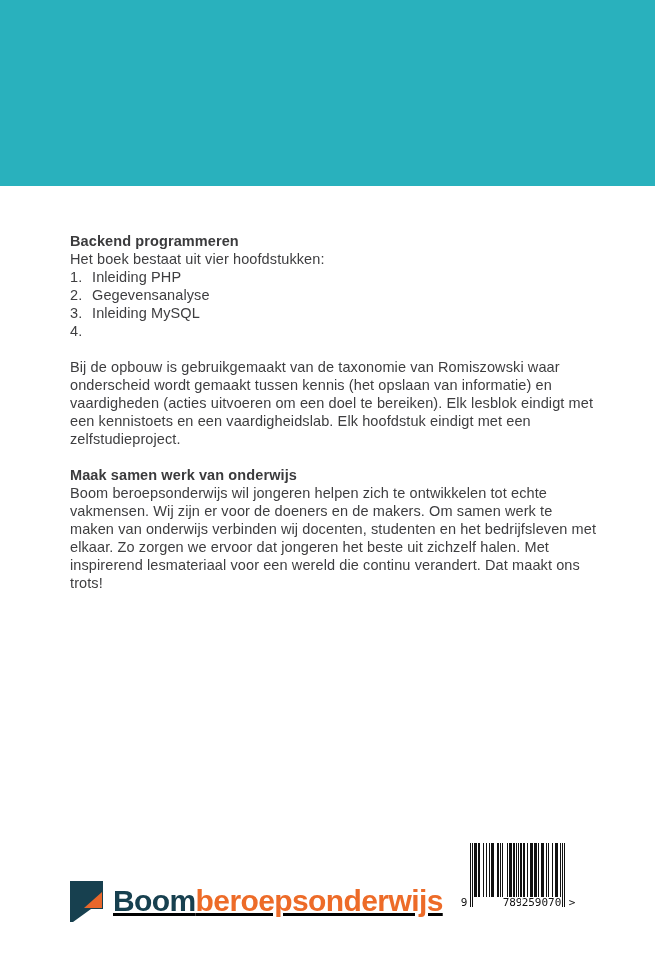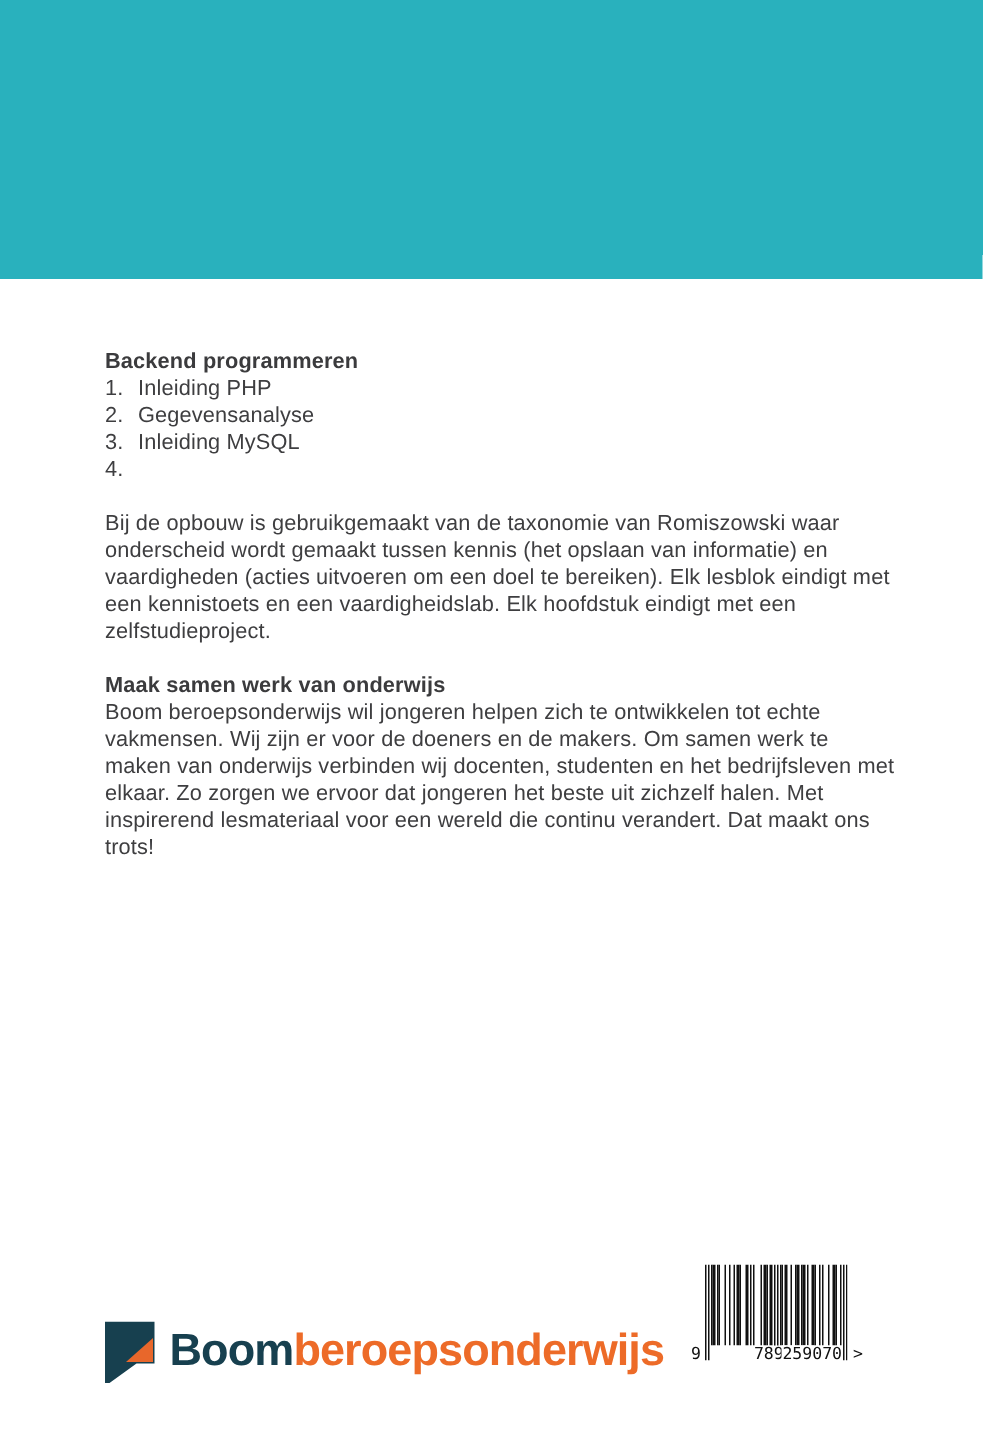--- a/index.html
+++ b/index.html
@@ -28,21 +28,21 @@
   .chapters li{display:flex;}
   .chapters .num{width:22px;flex:0 0 22px;}
   .spacer{height:18px;}
   .logo{
     position:absolute;left:70px;top:880px;
     display:flex;align-items:center;
   }
   .logo-mark{display:block;margin-right:9px;}
   .logo-text{
     font-size:30px;font-weight:bold;letter-spacing:-0.6px;
-    line-height:42px;white-space:nowrap;
+    line-height:42px;white-space:nowrap;text-decoration:underline;
   }
   .barcode{
     position:absolute;left:470px;top:843px;width:95px;height:72px;
     background:#ffffff;
   }
   .barcode svg{display:block;}
   .bc-digits span{
     position:absolute;
     font-family:"DejaVu Sans Mono", monospace;
     font-size:11px;color:#111;line-height:12px;
@@ -55,20 +55,21 @@
 </style>
 </head>
 <body>
 
 <div class="cover">
 
   <div class="band" style="background: rgb(41, 177, 189);"></div>
 
   <div class="content" style="color: rgb(62, 62, 64);">
     <h3>Backend programmeren</h3>
+    <p>Het boek bestaat uit vier hoofdstukken:</p>
     <ul class="chapters">
       <li>
         <span class="num">1.</span>
         <span>Inleiding PHP</span>
       </li>
       <li>
         <span class="num">2.</span>
         <span>Gegevensanalyse</span>
       </li>
       <li>

